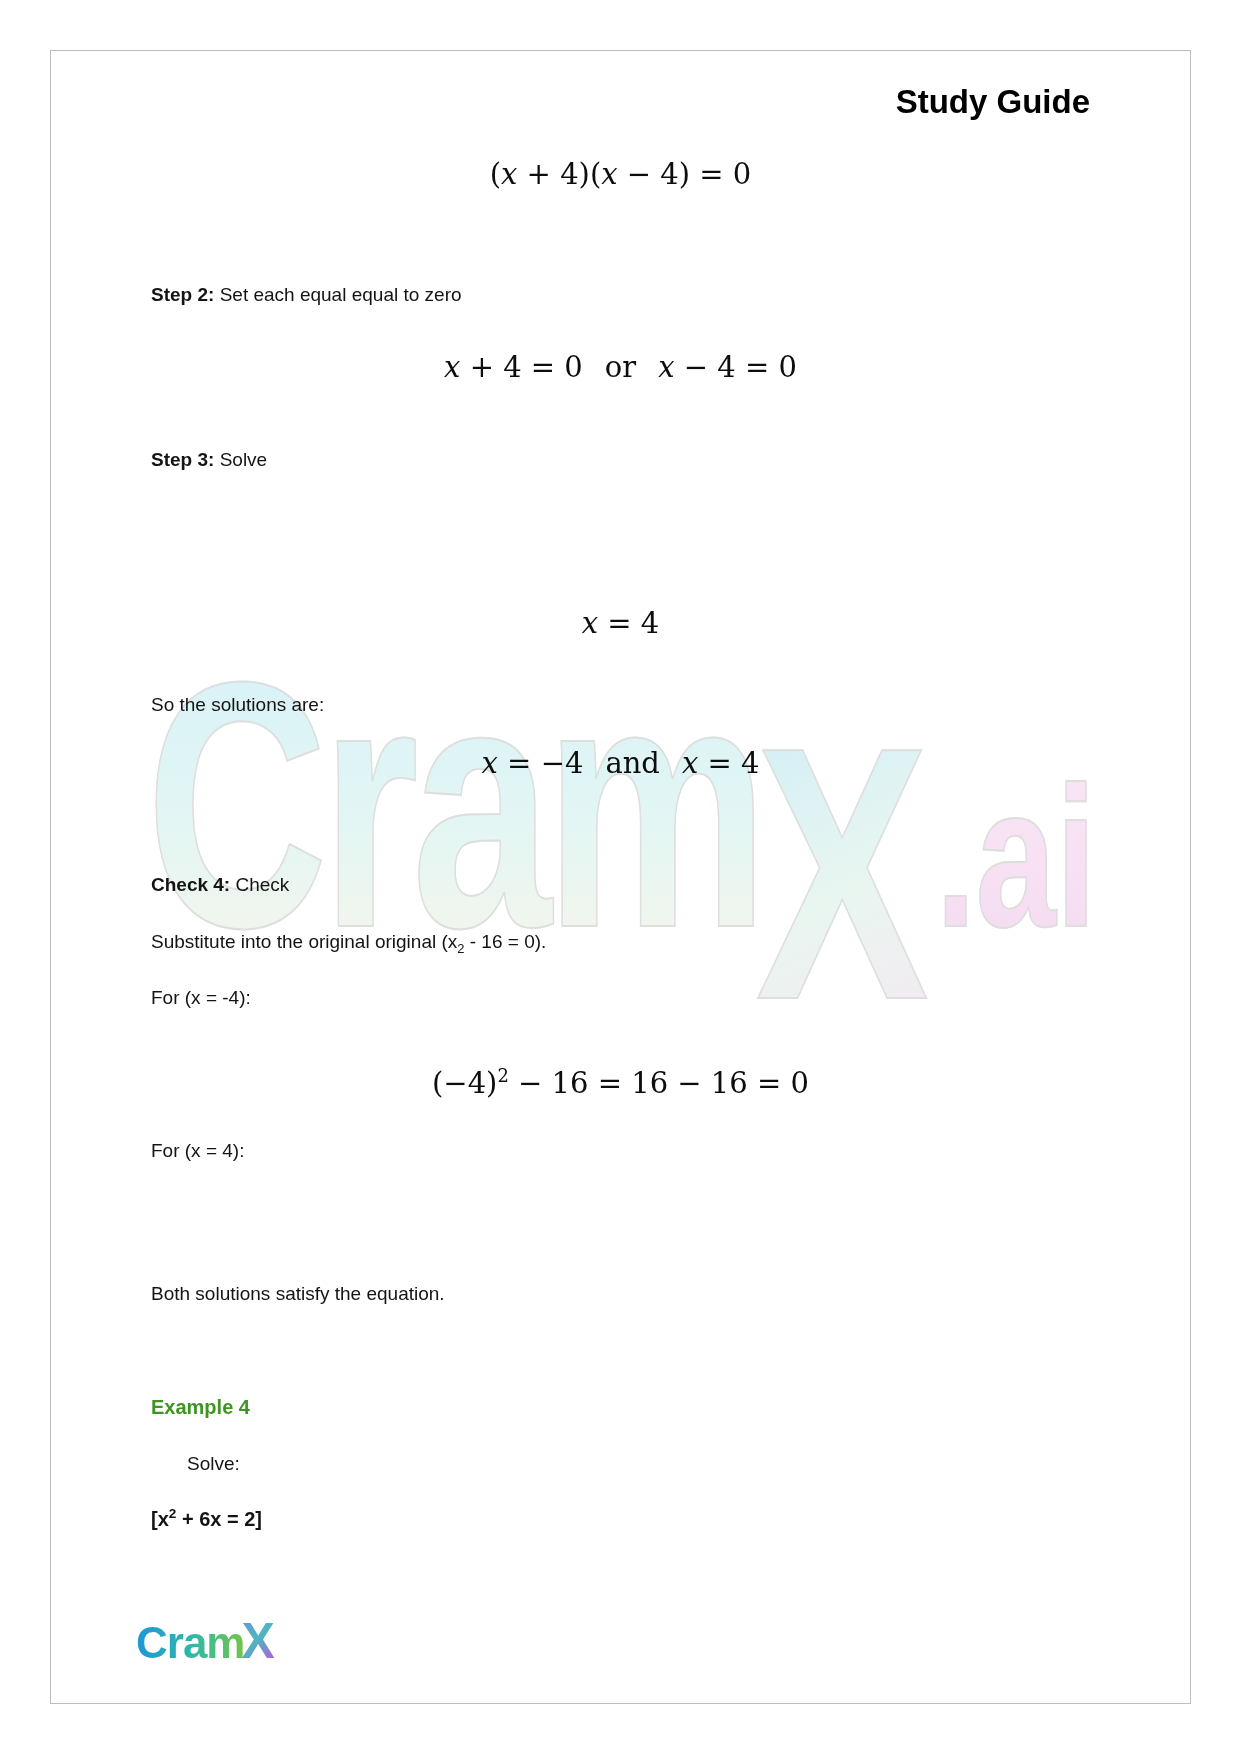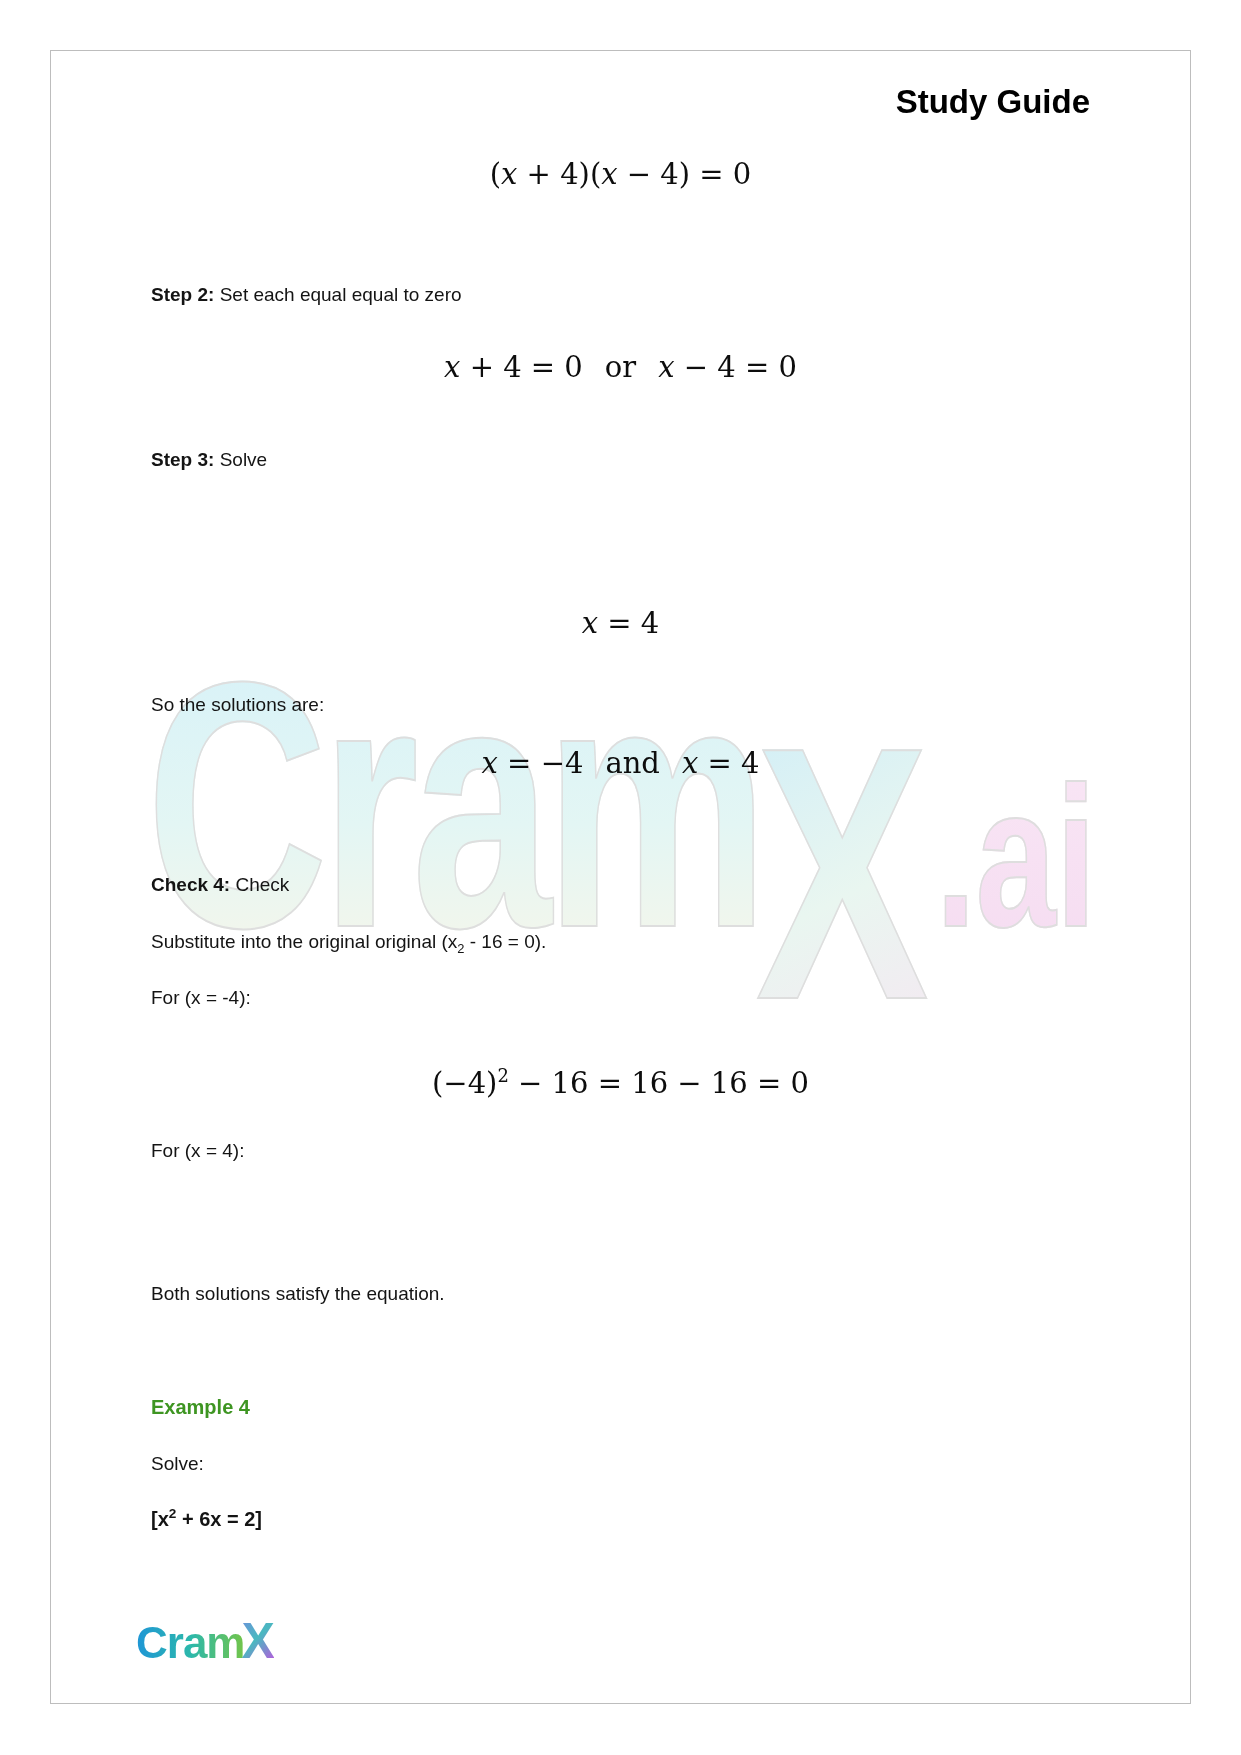--- a/index.html
+++ b/index.html
@@ -134,21 +134,21 @@
     <span>(−4)</span><sup>2</sup><span> − 16 = 16 − 16 = 0</span>
   </div>
 
   <div class="para" style="top:1088px;">For (x = 4):</div>
 
 
   <div class="para" style="top:1231px;">Both solutions satisfy the equation.</div>
 
   <div class="para green-heading" style="top:1344px;">Example 4</div>
 
-  <div class="para" style="top:1401px;">Solve:</div>
+  <div class="para" style="top:1401px;margin-left:36px;">Solve:</div>
 
   <div class="para bold-line" style="top:1456px;">
     <span>[x</span><sup>2</sup><span> + 6x = 2]</span>
   </div>
 
   <div class="footer-logo">
     <span class="logo-cram">Cram</span><span class="logo-x">X</span>
   </div>
 
 </div>

